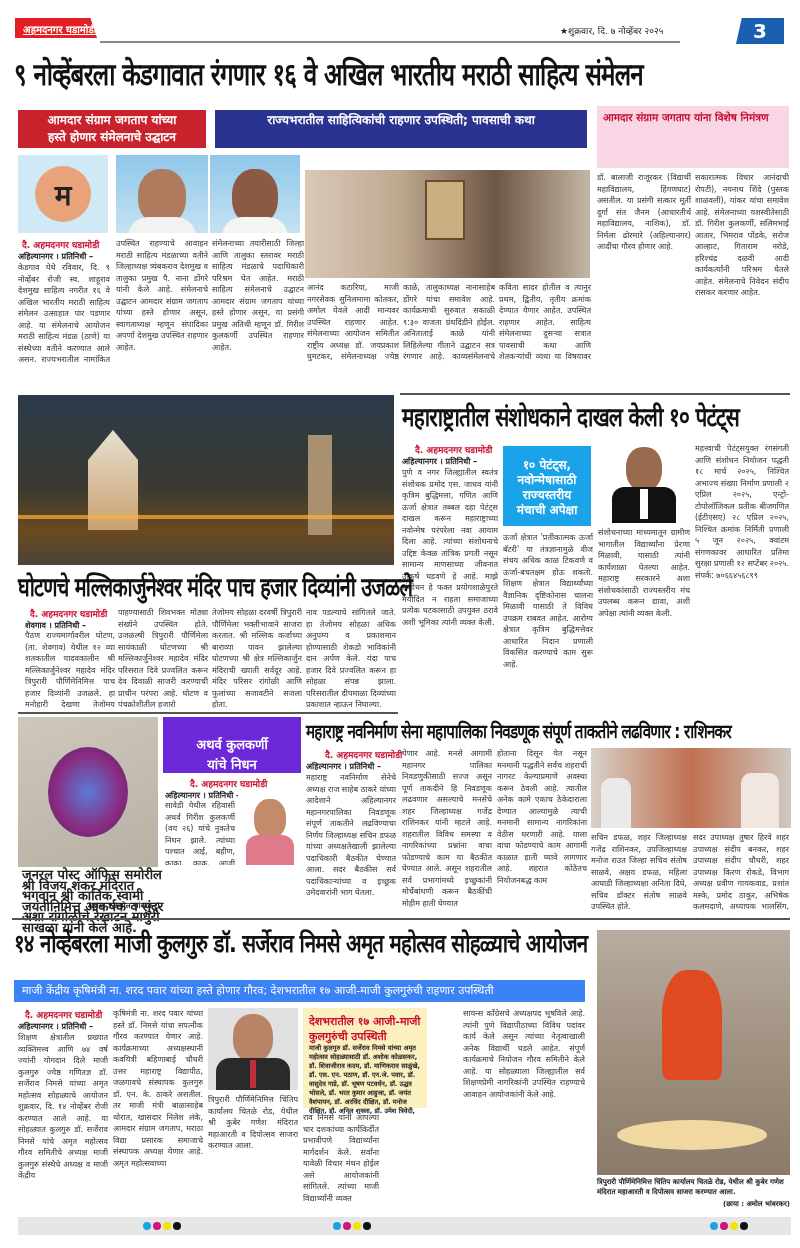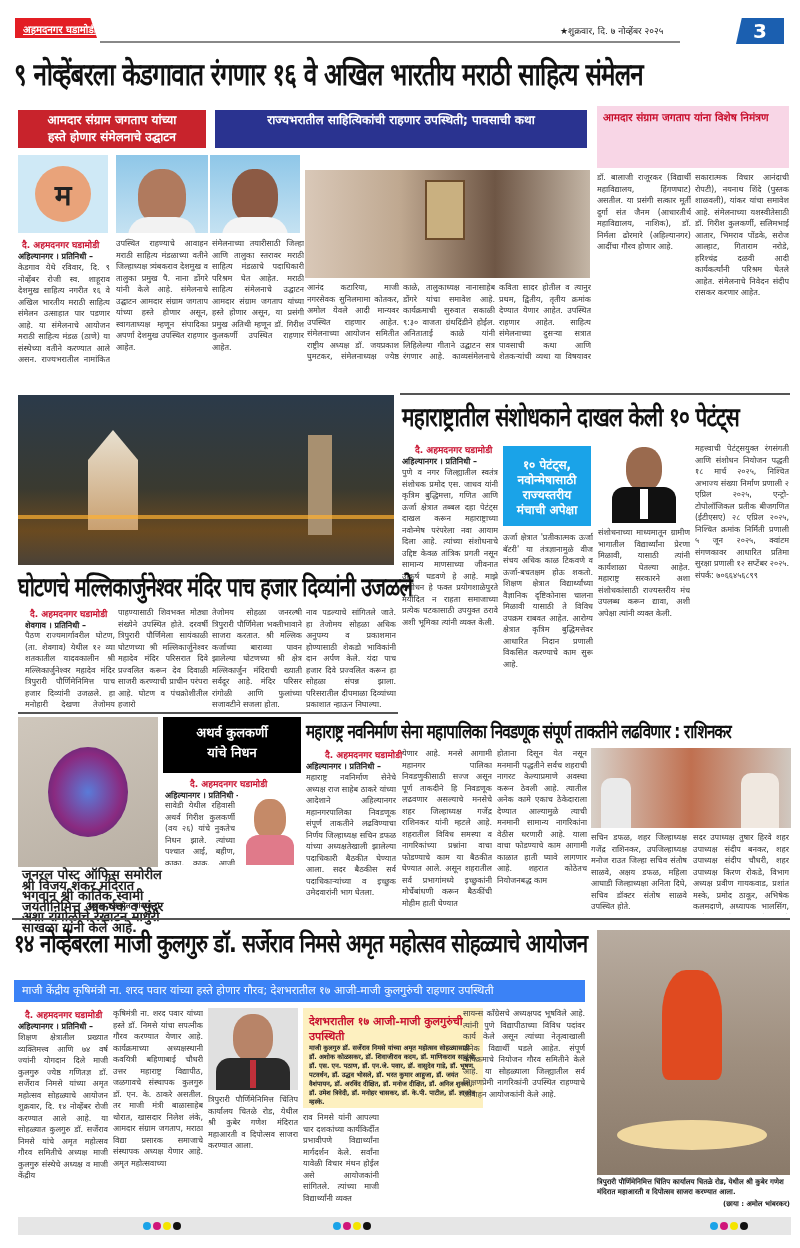--- a/index.html
+++ b/index.html
@@ -15,21 +15,21 @@
 .boxblue{background:#2a3390;color:#fff;font-weight:bold;font-size:12px;text-align:center;line-height:17px;padding:2px}
 .pinkbox{background:#f8d6e6;padding:4px 6px}
 .pinkbox .t{color:#c8102e;font-weight:bold;font-size:12px;white-space:nowrap}
 .pinkbox .b{font-size:8.5px;line-height:12px;color:#111}
 .byline{color:#c8102e;font-weight:bold;font-size:9px;white-space:nowrap}
 .loc{font-size:8px;font-weight:bold;white-space:nowrap}
 .col{font-size:8px;line-height:11.5px;color:#333;text-align:justify;overflow:hidden}
 .photo{overflow:hidden}
 .rule{background:#555;height:1.5px}
 .cyanbox{background:#1aa3e8;color:#fff;font-weight:bold;font-size:15px;text-align:center;line-height:22px;padding-top:12px}
-.blackbox{background:#000000;color:#fff;font-weight:bold;font-size:15px;text-align:center;line-height:24px;padding-top:6px}
+.blackbox{background:#6d28d9;color:#fff;font-weight:bold;font-size:15px;text-align:center;line-height:24px;padding-top:18px}
 .magentabar{background:#3b82f6;color:#fff;font-size:13.5px;line-height:20px;padding-left:8px;white-space:nowrap;overflow:hidden}
 .yellowbox{background:#fdf0c0;padding:6px}
 .yellowbox .t{color:#c8102e;font-weight:bold;font-size:14px;line-height:19px}
 .yellowbox .b{font-size:8.5px;line-height:12px;font-weight:bold;color:#222}
 .caption{font-size:8px;line-height:11px;color:#222;font-weight:bold}
 .footerbar{background:#e6e6e6;height:18px}
 .dots{display:flex;gap:2px}
 .dots i{display:inline-block;width:8px;height:8px;border-radius:50%}
 </style>
 </head>
@@ -101,22 +101,22 @@
   <div style="position:absolute;left:14px;top:44px;width:64px;height:36px;background:#111;border-radius:12px 12px 0 0"></div>
   <div style="position:absolute;left:42px;top:46px;width:8px;height:30px;background:#fff"></div>
 </div>
 <div class="abs col" style="left:598px;top:527px;width:92px;height:150px">संशोधनाच्या माध्यमातून ग्रामीण भागातील विद्यार्थ्यांना प्रेरणा मिळावी, यासाठी त्यांनी कार्यशाळा घेतल्या आहेत. महाराष्ट्र सरकारने अशा संशोधकांसाठी राज्यस्तरीय मंच उपलब्ध करून द्यावा, अशी अपेक्षा त्यांनी व्यक्त केली.</div>
 <div class="abs col" style="left:695px;top:443px;width:94px;height:234px">महत्त्वाची पेटंट्सयुक्त रंगसंगती आणि संशोधन नियोजन पद्धती १८ मार्च २०२५, निश्चित अभाज्य संख्या निर्माण प्रणाली २ एप्रिल २०२५, एन्ट्रो-टोपोलॉजिकल प्रतीक बीजगणित (ईटीएसए) २८ एप्रिल २०२५, निश्चित क्रमांक निर्मिती प्रणाली ५ जून २०२५, क्वांटम संगणकावर आधारित प्रतिमा सुरक्षा प्रणाली १२ सप्टेंबर २०२५. संपर्क: ७०६६४५६८९९</div>
 
 <div class="abs h1" style="left:18px;top:568px;font-size:26px;transform:scaleX(0.76)">घोटणचे मल्लिकार्जुनेश्वर मंदिर पाच हजार दिव्यांनी उजळले</div>
 <div class="abs byline" style="left:30px;top:607px">दै. अहमदनगर घडामोडी</div>
 <div class="abs loc" style="left:25px;top:619px">शेवगाव । प्रतिनिधी –</div>
 <div class="abs col" style="left:25px;top:630px;width:90px;height:78px">पैठण राज्यमार्गावरील घोटण, (ता. शेवगाव) येथील १२ व्या शतकातील यादवकालीन श्री मल्लिकार्जुनेश्वर महादेव मंदिर त्रिपुरारी पौर्णिमेनिमित्त पाच हजार दिव्यांनी उजळले. हा मनोहारी देखणा तेजोमय सोहळा</div>
-<div class="abs col" style="left:118px;top:607px;width:90px;height:101px">पाहण्यासाठी शिवभक्त मोठ्या संख्येने उपस्थित होते. दरवर्षी त्रिपुरारी पौर्णिमेला सायंकाळी घोटणच्या श्री मल्लिकार्जुनेश्वर महादेव मंदिर परिसरात दिवे प्रज्वलित करून देव दिवाळी साजरी करण्याची प्राचीन परंपरा आहे. घोटण व पंचक्रोशीतील हजारो</div>
-<div class="abs col" style="left:212px;top:607px;width:90px;height:101px">तेजोमय सोहळा जनरल्षी त्रिपुरारी पौर्णिमेला भक्तीभावाने साजरा करतात. श्री मल्लिक कर्जाच्या बाराव्या पावन झालेल्या घोटणच्या श्री क्षेत्र मल्लिकार्जुन मंदिराची ख्याती सर्वदूर आहे. मंदिर परिसर रांगोळी आणि फुलांच्या सजावटीने सजला होता.</div>
+<div class="abs col" style="left:118px;top:607px;width:90px;height:101px">पाहण्यासाठी शिवभक्त मोठ्या संख्येने उपस्थित होते. उजळल्षी त्रिपुरारी पौर्णिमेला सायंकाळी घोटणच्या श्री मल्लिकार्जुनेश्वर महादेव मंदिर परिसरात दिवे प्रज्वलित करून देव दिवाळी साजरी करण्याची प्राचीन परंपरा आहे. घोटण व पंचक्रोशीतील हजारो</div>
+<div class="abs col" style="left:212px;top:607px;width:90px;height:101px">तेजोमय सोहळा दरवर्षी त्रिपुरारी पौर्णिमेला भक्तीभावाने साजरा करतात. श्री मल्लिक कर्जाच्या बाराव्या पावन झालेल्या घोटणच्या श्री क्षेत्र मल्लिकार्जुन मंदिराची ख्याती सर्वदूर आहे. मंदिर परिसर रांगोळी आणि फुलांच्या सजावटीने सजला होता.</div>
 <div class="abs col" style="left:306px;top:607px;width:90px;height:101px">नाव पडल्याचे सांगितले जाते. हा तेजोमय सोहळा अधिक अनुपम्य व प्रकाशमान होण्यासाठी शेकडो भाविकांनी दान अर्पण केले. यंदा पाच हजार दिवे प्रज्वलित करून हा सोहळा संपन्न झाला. परिसरातील दीपमाळा दिव्यांच्या प्रकाशात न्हाऊन निघाल्या.</div>
 
 <div class="abs rule" style="left:18px;top:712px;width:380px"></div>
 
 <div class="abs photo" style="left:18px;top:717px;width:140px;height:150px;background:linear-gradient(160deg,#cfc7bc,#b9b0a4)">
   <div style="position:absolute;left:30px;top:30px;width:80px;height:90px;border-radius:50%;background:radial-gradient(#5a7bd8,#8a2a80 60%,#3a2a70)"></div>
 </div>
 <div class="abs caption" style="left:22px;top:870px;width:142px;height:42px;font-size:13px;line-height:10.5px">जनरल पोस्ट ऑफिस समोरील श्री विजय शंकर मंदिरात भगवान श्री कार्तिक स्वामी जयंतीनिमित्त आकर्षक व सुंदर अशा रांगोळीचे रेखाटन माधुरी साखळा यांनी केले आहे.</div>
 <div class="abs caption" style="left:88px;top:900px;width:72px;text-align:right;font-size:7.5px">(छाया : अमोल भांबरकर)</div>
 <div class="abs blackbox" style="left:163px;top:717px;width:138px;height:56px">
@@ -151,21 +151,21 @@
 <div class="abs byline" style="left:25px;top:1008px">दै. अहमदनगर घडामोडी</div>
 <div class="abs loc" style="left:18px;top:1020px">अहिल्यानगर । प्रतिनिधी –</div>
 <div class="abs col" style="left:18px;top:1032px;width:90px;height:182px">शिक्षण क्षेत्रातील प्रख्यात व्यक्तिमत्त्व आणि ७४ वर्ष ज्यांनी योगदान दिले माजी कुलगुरु ज्येष्ठ गणितज्ञ डॉ. सर्जेराव निमसे यांच्या अमृत महोत्सव सोहळ्याचे आयोजन शुक्रवार, दि. १४ नोव्हेंबर रोजी करण्यात आले आहे. या सोहळ्यात कुलगुरु डॉ. सर्जेराव निमसे यांचे अमृत महोत्सव गौरव समितीचे अध्यक्ष माजी कुलगुरु संस्थेचे अध्यक्ष व माजी केंद्रीय</div>
 <div class="abs col" style="left:113px;top:1008px;width:90px;height:206px">कृषिमंत्री ना. शरद पवार यांच्या हस्ते डॉ. निमसे यांचा सपत्नीक गौरव करण्यात येणार आहे. कार्यक्रमाच्या अध्यक्षस्थानी कवयित्री बहिणाबाई चौधरी उत्तर महाराष्ट्र विद्यापीठ, जळगावचे संस्थापक कुलगुरु डॉ. एन. के. ठाकरे असतील. तर माजी मंत्री बाळासाहेब थोरात, खासदार निलेश लंके, आमदार संग्राम जगताप, मराठा विद्या प्रसारक समाजाचे संस्थापक अध्यक्ष येणार आहे. अमृत महोत्सवाच्या</div>
 <div class="abs photo" style="left:208px;top:1008px;width:90px;height:82px;background:#e0e0e0">
   <div style="position:absolute;left:25px;top:6px;width:40px;height:48px;border-radius:45%;background:#b88468"></div>
   <div style="position:absolute;left:8px;top:50px;width:74px;height:32px;border-radius:14px 14px 0 0;background:#2a2a2a"></div>
   <div style="position:absolute;left:42px;top:52px;width:6px;height:28px;background:#c0303a"></div>
 </div>
 <div class="abs col" style="left:208px;top:1094px;width:90px;height:120px">त्रिपुरारी पौर्णिमेनिमित्त चिंतिप कार्यालय चितळे रोड, येथील श्री कुबेर गणेश मंदिरात महाआरती व दिपोत्सव साजरा करण्यात आला.</div>
-<div class="abs yellowbox" style="left:303px;top:1008px;width:180px;height:100px">
+<div class="abs yellowbox" style="left:303px;top:1008px;width:124px;height:100px">
   <div class="t" style="font-size:11px;line-height:15px">देशभरातील १७ आजी-माजी कुलगुरुंची उपस्थिती</div>
   <div class="b" style="font-size:6.5px;line-height:9px;overflow:hidden;height:70px">माजी कुलगुरु डॉ. सर्जेराव निमसे यांच्या अमृत महोत्सव सोहळ्यासाठी डॉ. अशोक कोळसकर, डॉ. शिवाजीराव कदम, डॉ. माणिकराव साळुंखे, डॉ. एस. एन. पठाण, डॉ. एन.जे. पवार, डॉ. वासुदेव गाडे, डॉ. भूषण पटवर्धन, डॉ. उद्धव भोसले, डॉ. भरत कुमार आहुजा, डॉ. जयंत वैशंपायन, डॉ. अरविंद दीक्षित, डॉ. मनोज दीक्षित, डॉ. अनिल शुक्ला, डॉ. उमेश त्रिवेदी, डॉ. मनोहर चासकर, डॉ. के.पी. पाटील, डॉ. ज्ञानदेव म्हस्के.</div>
 </div>
 <div class="abs col" style="left:303px;top:1112px;width:76px;height:102px">राव निमसे यांनी आपल्या चार दशकांच्या कार्यकिर्दीत प्रभावीपणे विद्यार्थ्यांना मार्गदर्शन केले. सर्वांना यावेळी विचार मंथन होईल असे आयोजकांनी सांगितले. त्यांच्या माजी विद्यार्थ्यांनी व्यक्त</div>
 <div class="abs col" style="left:463px;top:1008px;width:122px;height:206px">सायन्स काँग्रेसचे अध्यक्षपद भूषविले आहे. त्यांनी पुणे विद्यापीठाच्या विविध पदांवर कार्य केले असून त्यांच्या नेतृत्वाखाली अनेक विद्यार्थी घडले आहेत. संपूर्ण कार्यक्रमाचे नियोजन गौरव समितीने केले आहे. या सोहळ्याला जिल्ह्यातील सर्व शिक्षणप्रेमी नागरिकांनी उपस्थित राहण्याचे आवाहन आयोजकांनी केले आहे.</div>
 <div class="abs photo" style="left:597px;top:930px;width:193px;height:245px;background:linear-gradient(180deg,#b8aca0,#a09080 50%,#8a7a6a)">
   <div style="position:absolute;left:65px;top:40px;width:60px;height:110px;border-radius:40% 40% 10% 10%;background:#e04a20"></div>
   <div style="position:absolute;left:20px;top:190px;width:150px;height:30px;background:#f0d8a0;border-radius:50%"></div>
 </div>
 <div class="abs caption" style="left:597px;top:1177px;width:193px;height:30px;font-size:7px;line-height:10px">त्रिपुरारी पौर्णिमेनिमित्त चिंतिप कार्यालय चितळे रोड, येथील श्री कुबेर गणेश मंदिरात महाआरती व दिपोत्सव साजरा करण्यात आला.</div>

